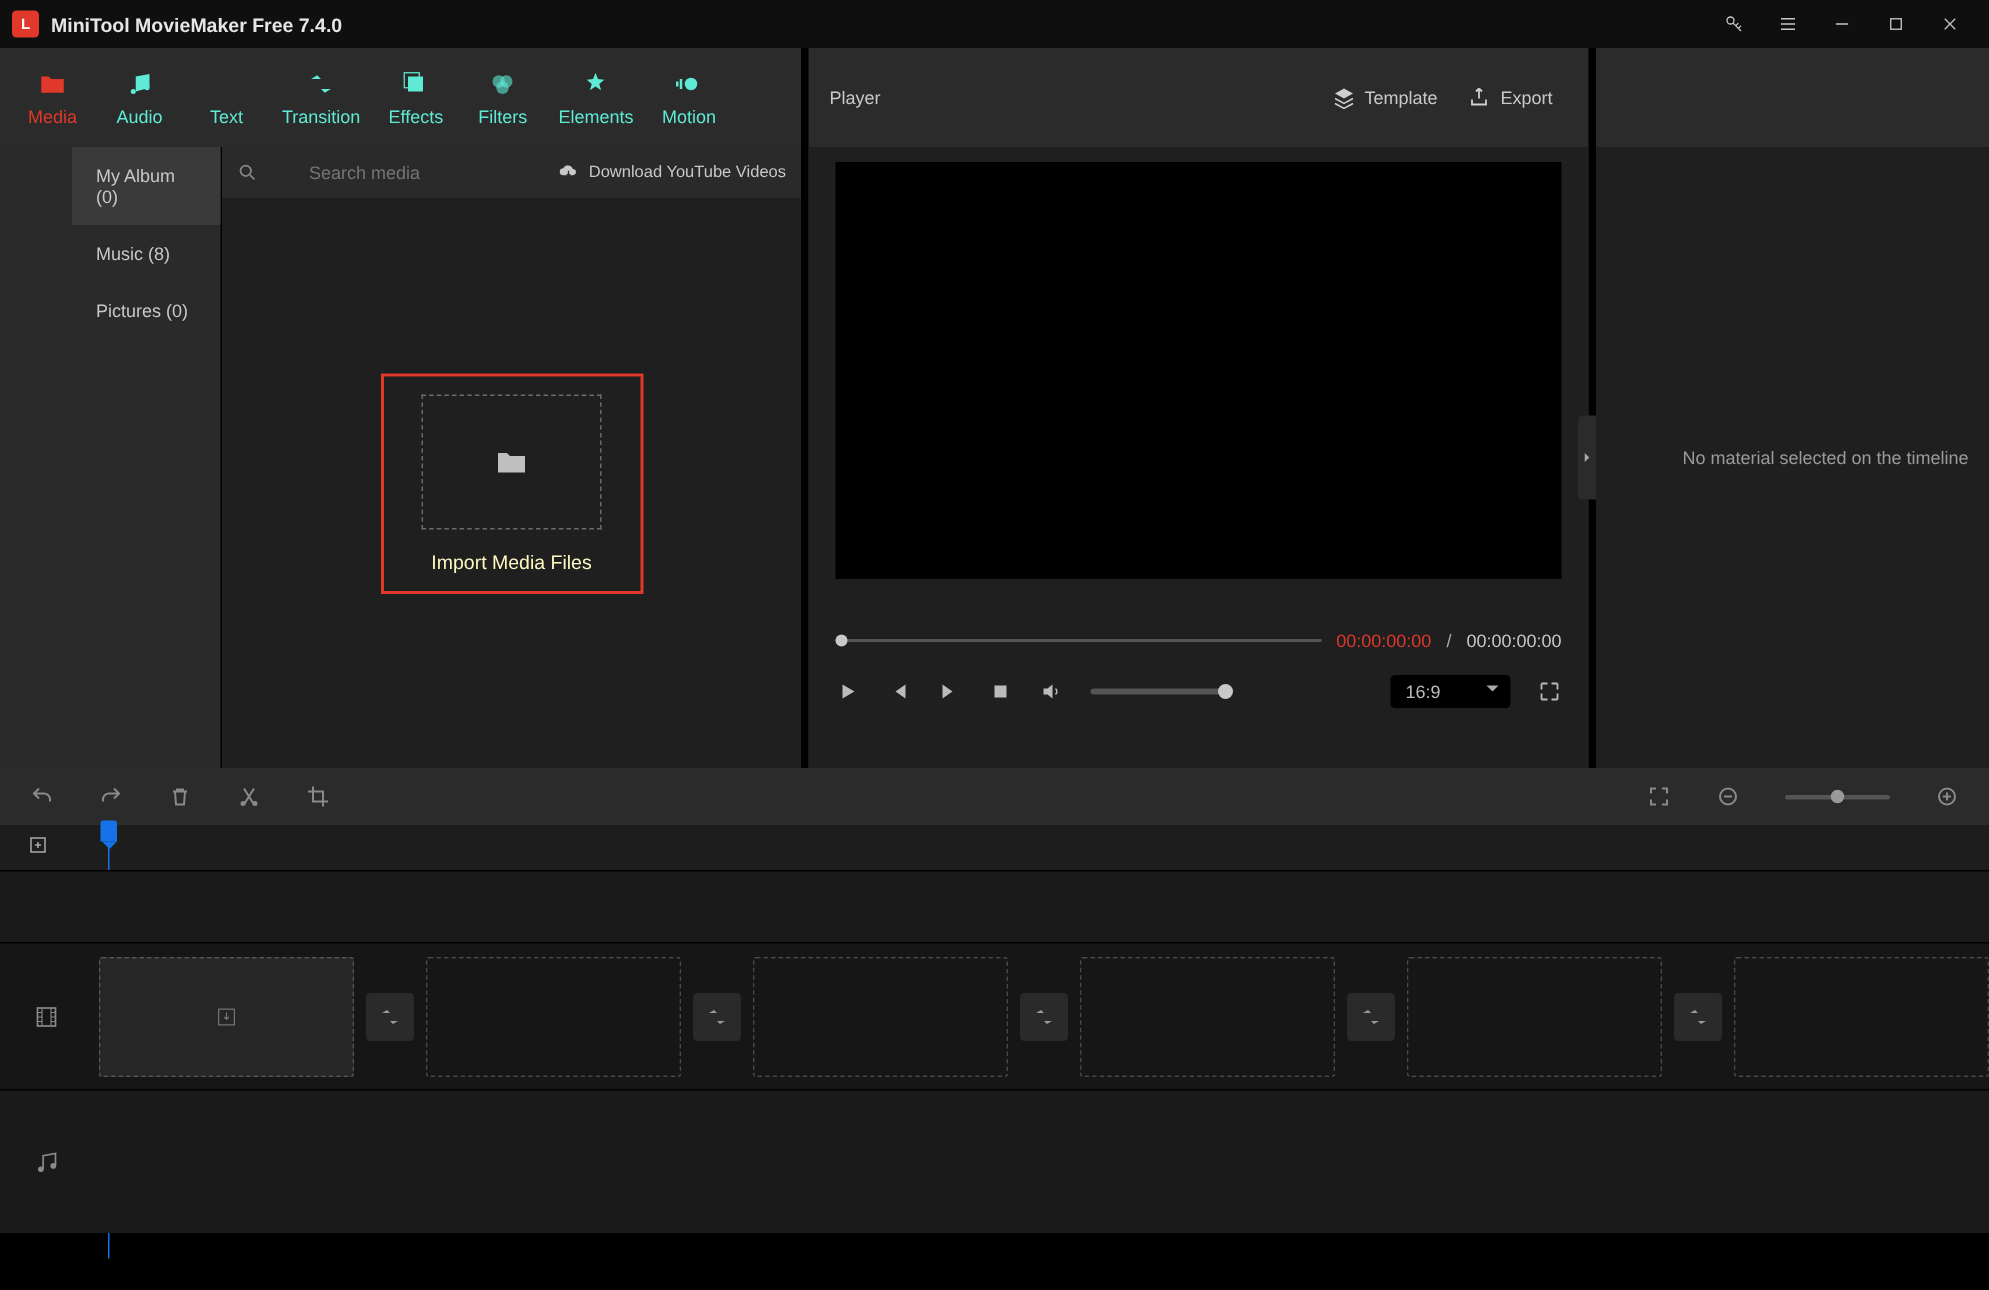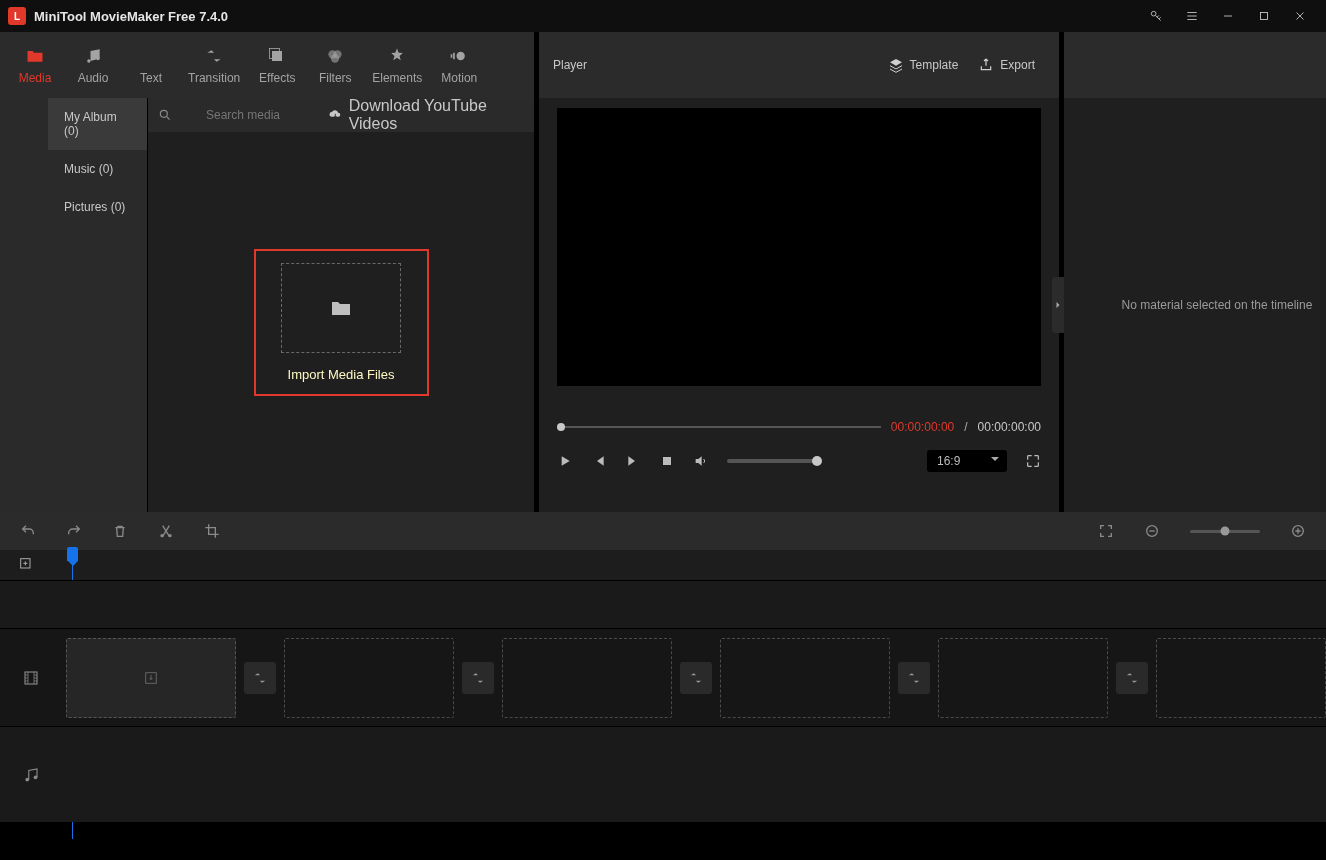--- a/index.html
+++ b/index.html
@@ -50,21 +50,21 @@
   height: 66px;
   display:flex;
   align-items:center;
   padding: 0 6px;
 }
 .tab-item {
   flex: 0 0 auto;
   display:flex; flex-direction:column; align-items:center; justify-content:center;
   padding: 6px 8px;
   font-size:12px;
-  color:#a3a3a3;
+  color:#5eead4;
   cursor:pointer;
   min-width:58px;
 }
 .tab-item.active { color:#e0382b; }
 .tab-item .ico { width:22px; height:22px; display:flex; align-items:center; justify-content:center; margin-bottom:4px;}
 .tab-item svg { width:20px; height:20px; fill:currentColor; }
 .media-body { flex:1; display:flex; background:#1f1f1f; }
 .media-sidebar {
   width:148px;
   background:#2a2a2a;
@@ -86,21 +86,21 @@
   padding:0 10px;
   gap:10px;
 }
 .search-wrap { display:flex; align-items:center; gap:6px; flex:0 0 160px;}
 .search-wrap input {
   background:transparent; border:none; outline:none;
   color:#eab308; font-size:12px;
   width:130px;
   text-align:center;
 }
-.dl-link { margin-left:auto; display:flex; align-items:center; gap:6px; font-size:16px; cursor:pointer;}
+.dl-link { margin-left:auto; display:flex; align-items:center; gap:6px; font-size:11px; cursor:pointer;}
 .media-stage {
   flex:1;
   display:flex; align-items:center; justify-content:center;
 }
 .import-box {
   width:175px;
   border:2px solid #e0382b;
   padding: 12px 18px 12px;
   text-align:center;
 }
@@ -345,21 +345,21 @@
               <circle cx="14" cy="12" r="5"></circle>
               <path d="M6 8v8M3 10v4" stroke="currentColor" stroke-width="2"></path>
             </svg>
           </div>
         <span>Motion</span>
       </div>
     </div>
     <div class="media-body">
       <div class="media-sidebar">
         <div class="side-item active">My Album (0)</div>
-        <div class="side-item">Music (0)</div>
+        <div class="side-item">Music (8)</div>
         <div class="side-item">Pictures (0)</div>
       </div>
       <div class="media-content">
         <div class="media-topbar">
           <div class="search-wrap">
             <svg width="14" height="14" viewBox="0 0 24 24" fill="none" stroke="#888" stroke-width="2">
                 <circle cx="10" cy="10" r="6"></circle>
                 <path d="M15 15l5 5"></path>
               </svg>
             <input placeholder="Search media" style="">

